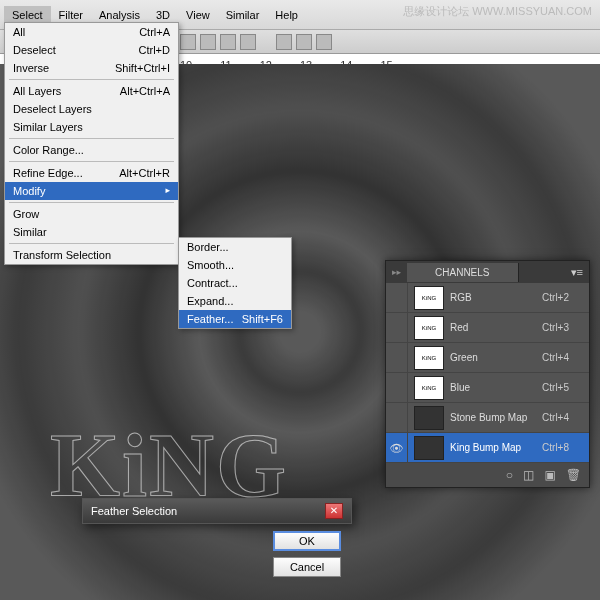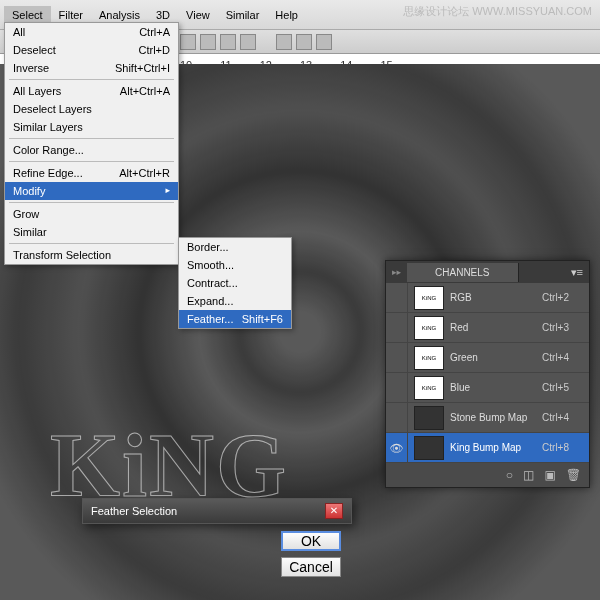--- a/index.html
+++ b/index.html
@@ -34,21 +34,21 @@
 .chrow .name{flex:1;font-size:10px}
 .chrow .shortcut{padding-right:20px;font-size:10px;color:#ccc}
 .chfoot{height:24px;display:flex;justify-content:flex-end;align-items:center;gap:10px;padding:0 8px;background:#4a4a4a;color:#bbb}
 .chfoot span{font-size:12px}
 .dialog{position:absolute;left:82px;top:498px;width:270px;background:linear-gradient(#fefefe,#e8e8e8);border:1px solid #555;box-shadow:3px 3px 10px rgba(0,0,0,0.5);z-index:200}
 .dialog .titlebar{background:linear-gradient(#5a5a5a,#3a3a3a);color:#fff;height:24px;display:flex;align-items:center;padding:0 8px;justify-content:space-between}
 .dialog .close{width:18px;height:16px;background:linear-gradient(#e77,#c33);color:#fff;text-align:center;border:1px solid #822;font-size:10px;line-height:14px}
 .dialog .body{padding:16px 12px;display:flex;align-items:center;gap:8px}
 .dialog input{width:40px;border:1px solid #888;padding:2px;text-align:left}
 .dialog .buttons{position:absolute;right:10px;top:32px;display:flex;flex-direction:column;gap:6px}
-.dialog button{width:60px;height:20px;background:linear-gradient(#fdfdfd,#e2e2e2);border:1px solid #888;font-size:14px}
+.dialog button{width:68px;height:20px;background:linear-gradient(#fdfdfd,#e2e2e2);border:1px solid #888;font-size:11px}
 .dialog button.default{border:2px solid #5a8de0}
 .watermark{position:absolute;top:4px;right:8px;color:#bbb;font-size:11px;z-index:300}
 </style>
 </head>
 <body>
 
 <div class="watermark">思缘设计论坛 WWW.MISSYUAN.COM</div>
 
 <div class="menubar">
   <span class="active">Select</span>

